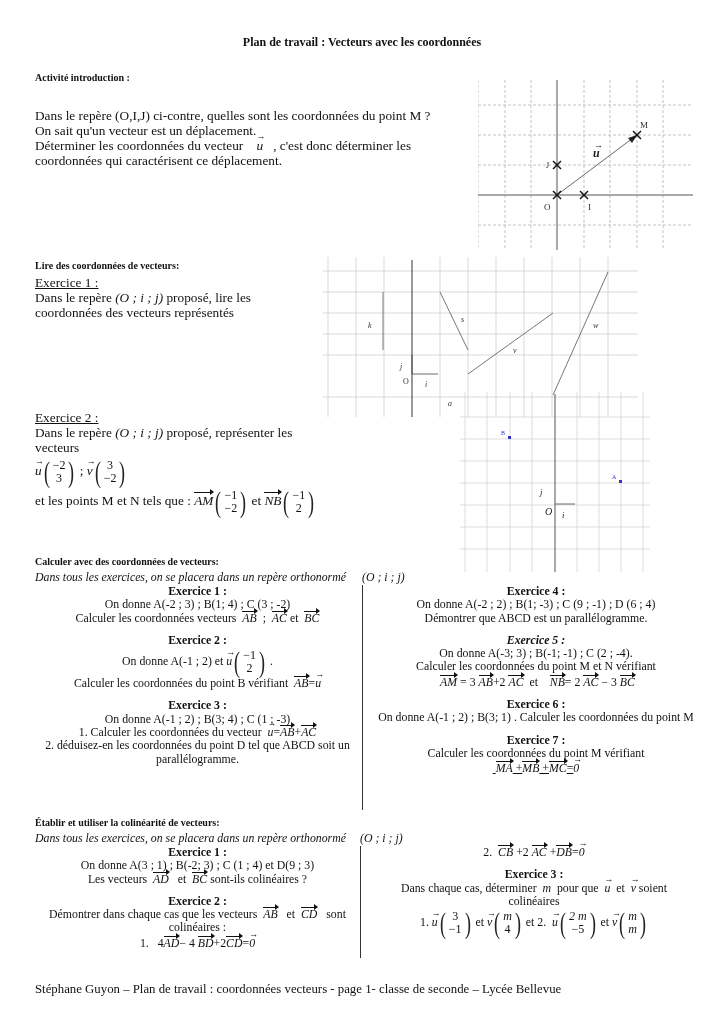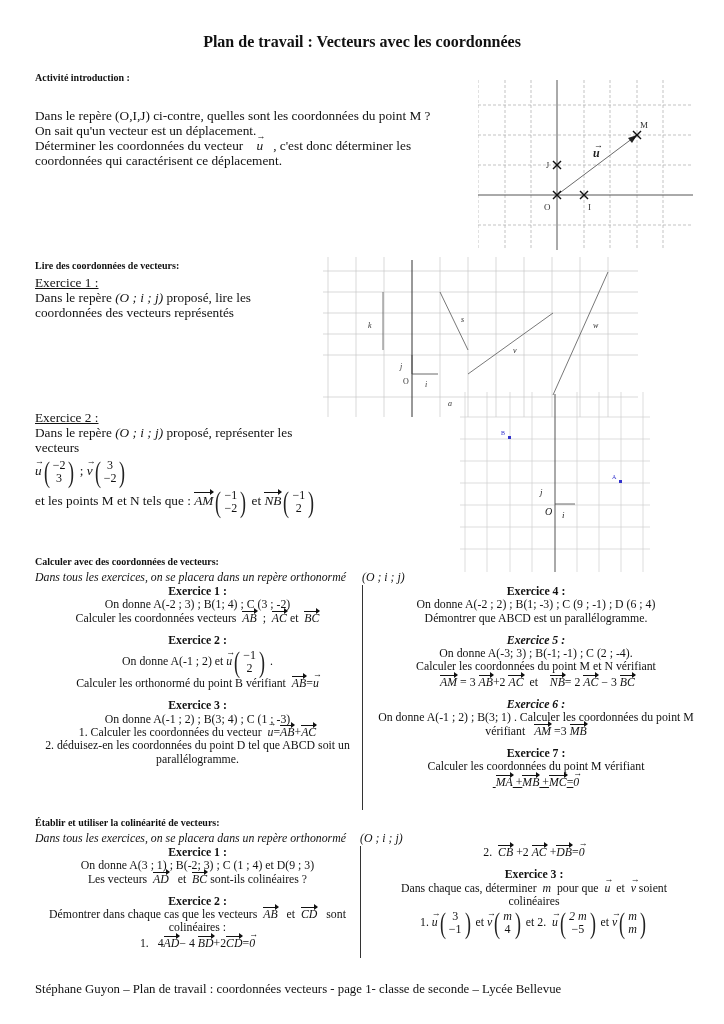--- a/index.html
+++ b/index.html
@@ -1,19 +1,19 @@
 <!DOCTYPE html>
 <html><head>
 <meta charset="utf-8">
 <style>
   html, body { margin:0; padding:0; background:#ffffff; }
   body { width:724px; height:1024px; position:relative; overflow:hidden;
          font-family:"Liberation Serif", serif; color:#111; font-size:12.5px; line-height:14px; }
   .abs { position:absolute; }
-  .title { top:35px; left:0; width:724px; text-align:center; font-weight:bold; font-size:16px; }
+  .title { top:35px; left:0; width:724px; text-align:center; font-weight:bold; font-size:12px; }
   .h2 { font-weight:bold; font-size:10px; }
   .u { text-decoration:underline; }
   .bold { font-weight:bold; }
   .it { font-style:italic; }
   .para { font-size:13.3px; line-height:15px; }
   .small { font-size:11.8px; line-height:13.3px;text-align:center; }
   .vec { position:relative; display:inline-block; font-style:italic; font-family:"Liberation Serif", serif; }
   .vec::before { content:""; position:absolute; left:0; right:0; top:-1px; border-top:1px solid #111; }
   .vec::after { content:""; position:absolute; right:-1px; top:-4px; border-left:4px solid #111; border-top:3px solid transparent; border-bottom:3px solid transparent; }
   .svec { position:relative; display:inline-block; font-style:italic; }
@@ -201,44 +201,43 @@
 
   <div class="bold" style="margin-top:9px;">Exercice 2 :</div>
   <div><span>On donne A(-1 ; 2) et</span> <span class="svec">u</span><span class="mat">
         <span class="par">(</span>
         <span class="col">
           <span>−1</span>
           <span>2</span>
         </span>
         <span class="par">)</span>
       </span> .</div>
-  <div><span>Calculer les orthonormé du point B vérifiant</span>&nbsp;&nbsp;<span class="vec">AB</span>=<span class="svec">u</span></div>
+  <div><span>Calculer les coordonnées du point B vérifiant</span>&nbsp;&nbsp;<span class="vec">AB</span>=<span class="svec">u</span></div>
 
   <div class="bold" style="margin-top:9px;">Exercice 3 :</div>
   <div>On donne A(-1 ; 2) ; B(3; 4) ;  C (1 ; -3)</div>
   <div><span>1. Calculer les coordonnées du vecteur</span>&nbsp;&nbsp;<span class="svec">u</span>=<span class="vec">AB</span>+<span class="vec">AC</span></div>
   <div>2. déduisez-en les coordonnées du point D tel que ABCD soit un</div>
   <div>parallélogramme.</div>
 </div>
 
 <div class="vbar" style="top:585px;left:362px;height:225px;"></div>
 
 <div class="abs small" style="top:585px;left:366px;width:340px;">
   <div class="bold">Exercice 4 :</div>
   <div>On donne A(-2 ; 2) ; B(1; -3) ;  C (9 ; -1) ; D (6 ; 4)</div>
   <div>Démontrer que ABCD est  un parallélogramme.</div>
 
   <div class="bold" style="margin-top:9px;font-style:italic;">Exercice 5 :</div>
   <div>On donne A(-3; 3) ; B(-1; -1) ; C (2 ; -4).</div>
   <div>Calculer les coordonnées du point M et N vérifiant</div>
   <div style="margin-top:2px;">&nbsp;<span class="vec">AM</span> = <span>3</span> <span class="vec">AB</span><span>+2</span> <span class="vec">AC</span>&nbsp; <span>et</span>&nbsp;&nbsp;&nbsp;&nbsp;<span class="vec">NB</span>= <span>2</span> <span class="vec">AC</span> <span>− 3</span> <span class="vec">BC</span></div>
 
-  <div class="bold" style="margin-top:9px;font-style:italic;">Exercice 6 :</div>
+  <div class="bold" style="margin-top:9px;">Exercice 6 :</div>
   <div>On donne A(-1 ; 2) ; B(3; 1) . Calculer les coordonnées du point M</div>
-  <div><span>vérifiant</span>&nbsp;&nbsp;&nbsp;<span class="vec">AM</span> =<span>3</span> <span class="vec">MB</span></div>
 
   <div class="bold" style="margin-top:9px;">Exercice 7 :</div>
   <div>Calculer les coordonnées du point M  vérifiant</div>
   <div style="margin-top:2px;text-decoration:underline;">&nbsp;<span class="vec">MA</span> +<span class="vec">MB</span> +<span class="vec">MC</span>=<span class="svec">0</span></div>
 </div>
 
 <div class="abs h2" style="top:816px;left:35px;">Établir et utiliser la colinéarité de vecteurs:</div>
 <div class="abs small it" style="top:832px;left:35px;">Dans tous les exercices, on se placera dans un repère orthonormé</div>
 <div class="abs small it" style="top:832px;left:360px;">(O ; i ; j)</div>
 

